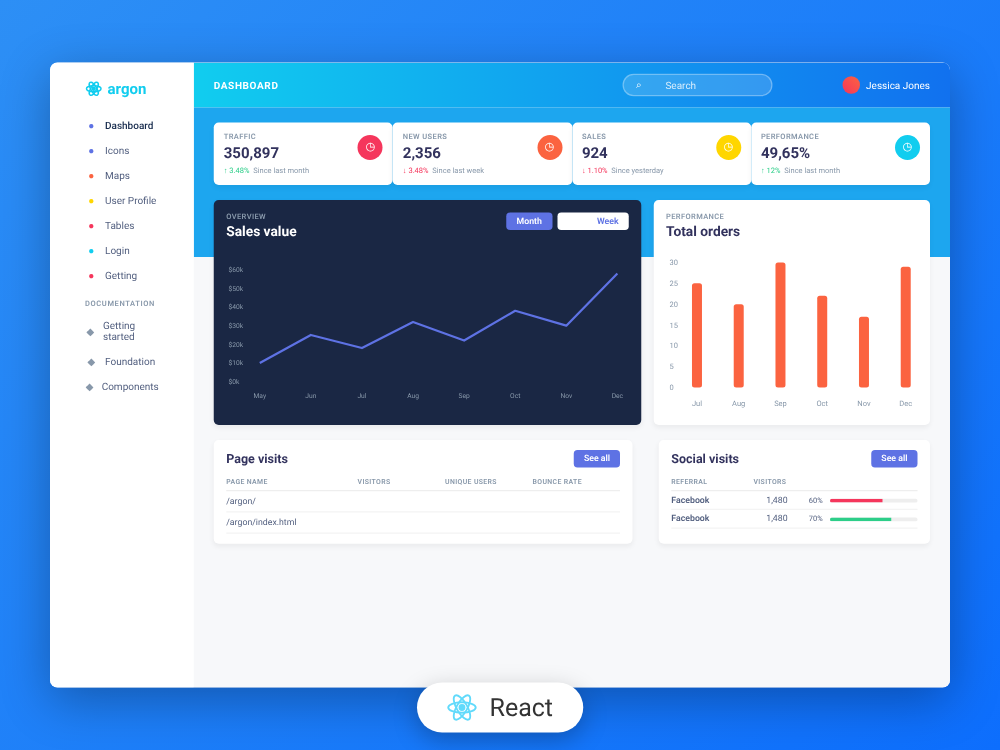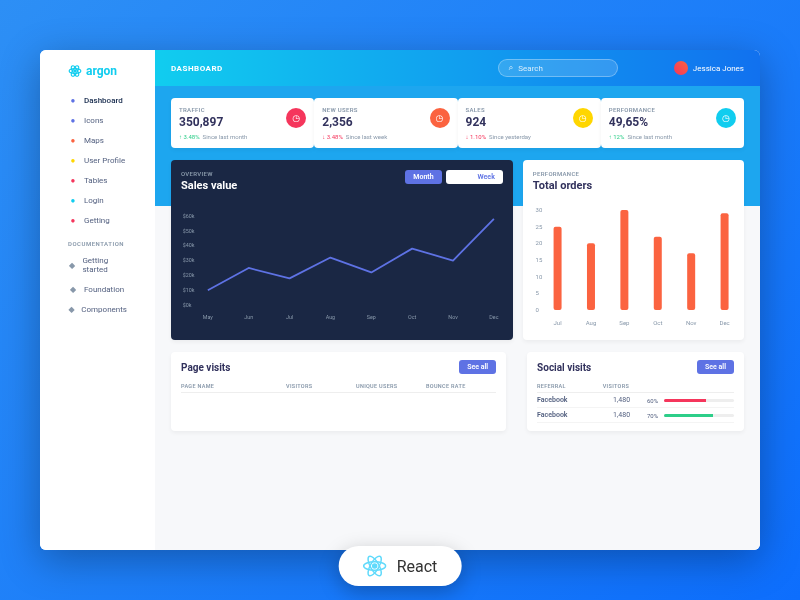--- a/index.html
+++ b/index.html
@@ -11,21 +11,21 @@
 .logo-text { font-size: 12px; font-weight: 700; color: #11cdef; }
 .nav-item { display: flex; align-items: center; gap: 6px; padding: 5px 12px; font-size: 8px; color: #525f7f; cursor: pointer; }
 .nav-item.active { color: #172b4d; font-weight: 500; }
 .nav-icon { width: 10px; height: 10px; display: flex; align-items: center; justify-content: center; font-size: 8px; }
 .nav-section { padding: 10px 12px 4px; font-size: 6px; color: #8898aa; letter-spacing: 0.5px; font-weight: 600; }
 .main { flex: 1; display: flex; flex-direction: column; overflow: hidden; }
 .header { height: 36px; background: linear-gradient(90deg, #11cdef, #1171ef); display: flex; align-items: center; padding: 0 16px; gap: 12px; }
 .header-title { color: #fff; font-size: 8px; font-weight: 700; letter-spacing: 0.5px; }
 .header-spacer { flex: 1; }
 .search-box { background: rgba(255,255,255,0.15); border: 1px solid rgba(255,255,255,0.3); border-radius: 14px; padding: 3px 10px; display: flex; align-items: center; gap: 5px; width: 120px; }
-.search-box input { background: none; border: none; color: #fff; font-size: 8px; width: 100%; outline: none; }
+.search-box input { background: none; border: none; color: #fff; font-size: 8px; width: 100%; outline: none; margin-left: 14px; }
 .search-box input::placeholder { color: rgba(255,255,255,0.8); }
 .user { display: flex; align-items: center; gap: 5px; color: #fff; font-size: 8px; padding-left: 44px; }
 .avatar { width: 14px; height: 14px; border-radius: 50%; background: linear-gradient(45deg,#f5365c,#fb6340); }
 .content { flex: 1; padding: 12px 16px; background: linear-gradient(180deg, #1da6ef 0%, #1da6ef 120px, #f7f8fa 120px); overflow: hidden; }
 .stats { display: flex; margin-bottom: 12px; }
 .stat-card { flex: 1; background: #fff; border-radius: 4px; padding: 8px; box-shadow: 0 2px 4px rgba(0,0,0,0.05); }
 .stat-label { font-size: 6px; color: #8898aa; font-weight: 600; letter-spacing: 0.3px; }
 .stat-row { display: flex; align-items: center; justify-content: space-between; }
 .stat-value { font-size: 12px; font-weight: 700; color: #32325d; margin-top: 2px; }
 .stat-icon { width: 20px; height: 20px; border-radius: 50%; display: flex; align-items: center; justify-content: center; color: #fff; font-size: 9px; }
@@ -58,21 +58,21 @@
 .table-row { display: flex; font-size: 7px; color: #525f7f; padding: 4px 0; border-bottom: 1px solid #f4f4f4; }
 .col { flex: 1; }
 .col-wide { flex: 1.5; }
 .social-row { display: flex; align-items: center; font-size: 7px; color: #525f7f; padding: 3px 0; border-bottom: 1px solid #f4f4f4; gap: 6px; }
 .social-name { flex: 1; font-weight: 600; }
 .social-val { width: 28px; }
 .social-bar { flex: 1; height: 3px; background: #eee; border-radius: 2px; overflow: hidden; }
 .social-fill { height: 100%; }
 .react-badge { position: absolute; bottom: 14px; left: 50%; transform: translateX(-50%); background: #fff; border-radius: 24px; padding: 8px 24px; display: flex; align-items: center; gap: 10px; box-shadow: 0 6px 20px rgba(0,0,0,0.25); }
 .react-logo { width: 24px; height: 24px; color: #61dafb; }
-.react-text { font-size: 16px; color: #333; font-weight: 400; }
+.react-text { font-size: 20px; color: #333; font-weight: 400; }
 </style>
 </head>
 <body>
 
 <div class="app">
   <aside class="sidebar">
     <div class="logo">
       <svg class="logo-icon" viewBox="0 0 24 24" fill="none" stroke="currentColor" stroke-width="2">
           <circle cx="12" cy="12" r="2" fill="currentColor"></circle>
           <ellipse cx="12" cy="12" rx="10" ry="4"></ellipse>
@@ -270,20 +270,34 @@
           <div class="table-header">
             <div class="table-title">Page visits</div>
             <button class="btn-seeall">See all</button>
           </div>
           <div class="table-cols" id="pv-cols">
               <div class="col-wide">PAGE NAME</div>
               <div class="col">VISITORS</div>
               <div class="col">UNIQUE USERS</div>
               <div class="col">BOUNCE RATE</div>
             </div>
+          <div id="pv-rows">
+              <div class="table-row">
+                <div class="col-wide">/argon/</div>
+                <div class="col"></div>
+                <div class="col"></div>
+                <div class="col"></div>
+              </div>
+              <div class="table-row">
+                <div class="col-wide">/argon/index.html</div>
+                <div class="col"></div>
+                <div class="col"></div>
+                <div class="col"></div>
+              </div>
+            </div>
         </div>
         <div class="table-card table-side">
           <div class="table-header">
             <div class="table-title">Social visits</div>
             <button class="btn-seeall">See all</button>
           </div>
           <div class="table-cols" id="st-cols">
               <div class="col">REFERRAL</div>
               <div class="col">VISITORS</div>
               <div class="col"></div>

